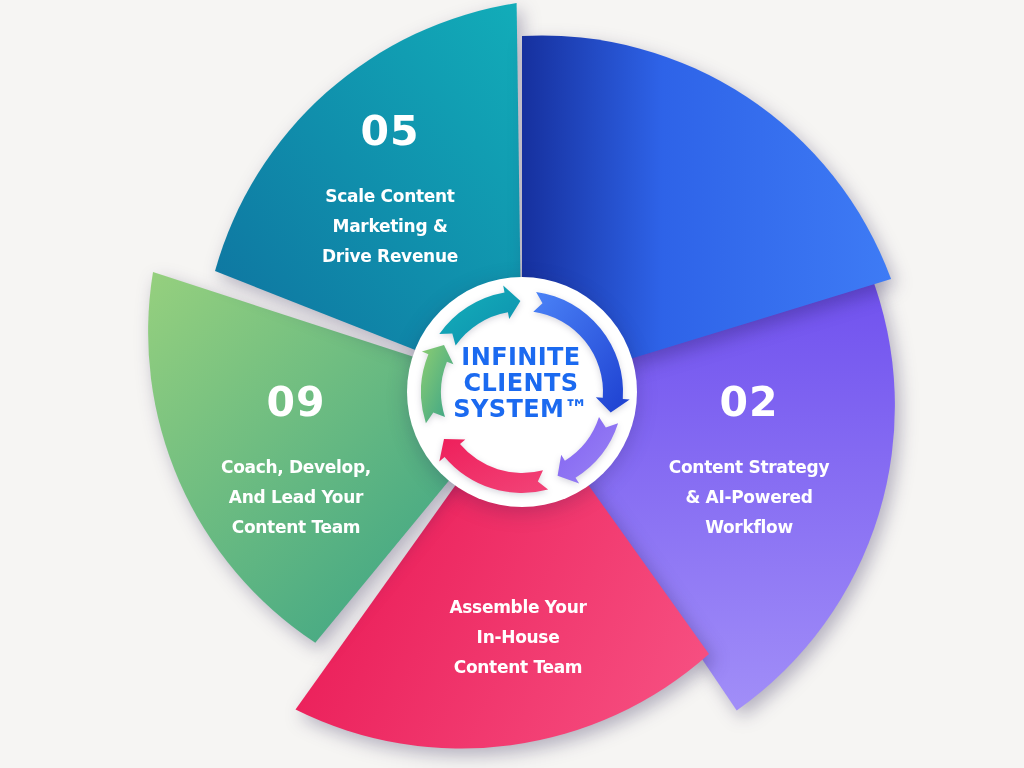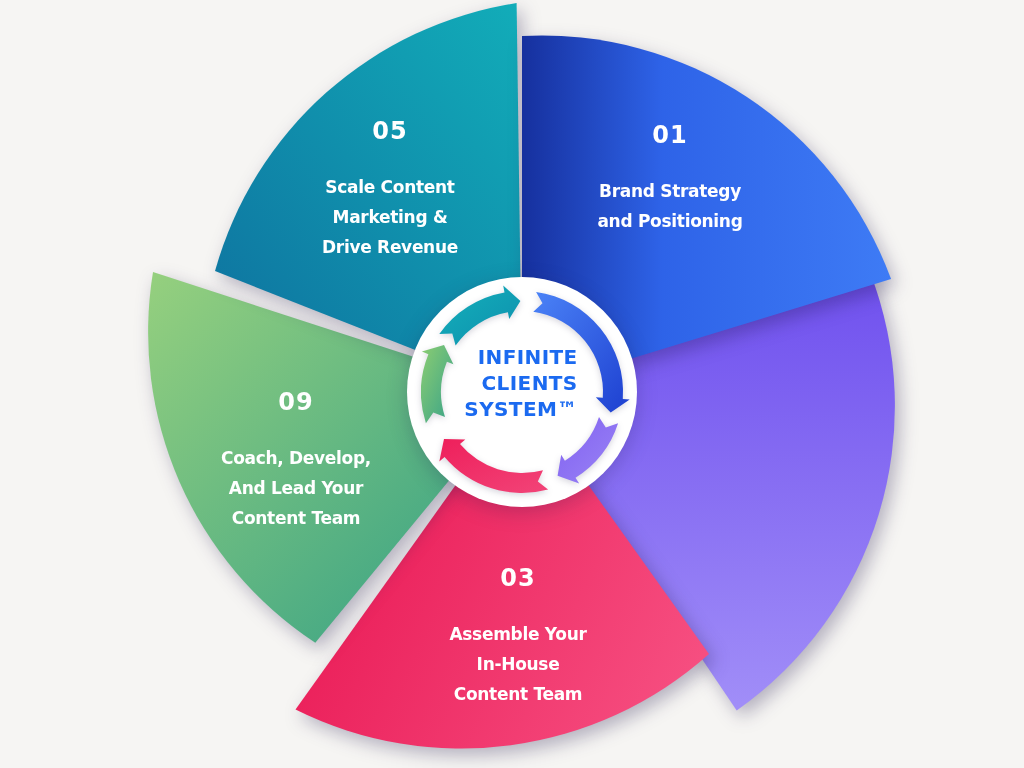--- a/index.html
+++ b/index.html
@@ -7,30 +7,30 @@
   .stage{position:relative;width:1024px;height:768px;background:#f6f5f3;}
   #wheel{position:absolute;left:0;top:0;}
   .petal{filter:drop-shadow(5px 7px 9px rgba(25,18,70,0.30));}
   .white-ring{filter:drop-shadow(0 5px 10px rgba(25,18,70,0.22));}
   .ring-arrow{filter:drop-shadow(0 2px 3px rgba(20,15,60,0.18));}
   .seg-label{
     position:absolute;transform:translate(-50%,-50%);
     text-align:center;color:#ffffff;font-weight:700;
     white-space:pre-line;pointer-events:none;
   }
-  .seg-num{font-size:24px;line-height:1.15;letter-spacing:1px;margin-bottom:7px;}
+  .seg-num{font-size:41px;line-height:1.15;letter-spacing:1px;margin-bottom:7px;}
   .seg-title{font-size:17px;line-height:30px;letter-spacing:-0.3px;white-space:pre-line;}
   .pos-0{left:670px;top:179px;}
   .pos-1{left:749px;top:461px;}
   .pos-2{left:518px;top:637px;}
   .pos-3{left:296px;top:461px;}
   .pos-4{left:390px;top:190px;}
   .center-label{
     position:absolute;left:521px;top:383px;transform:translate(-50%,-50%);
-    text-align:right;font-weight:700;font-size:20px;line-height:26px;
+    text-align:center;font-weight:700;font-size:24px;line-height:26px;
     letter-spacing:0.4px;white-space:pre-line;pointer-events:none;
   }
 </style>
 </head>
 <body>
 
 <div class="stage" style="background: rgb(246, 245, 243);">
   <svg id="wheel" width="1024" height="768" viewBox="0 0 1024 768">
       <defs>
         <linearGradient id="pg0" x1="0" y1="0.5" x2="1" y2="0.5">
@@ -81,29 +81,27 @@
       <path d="M 522 392 L 215.0 271.1 A 372 372 0 0 1 516.6 3.0 Z" fill="url(#pg4)" class="petal"></path>
       <path d="M 522 392 L 522.0 36.0 A 372 372 0 0 1 891.1 279.1 Z" fill="url(#pg0)" class="petal"></path>
       <circle cx="522" cy="392" r="115" fill="#ffffff" class="white-ring"></circle>
       <path d="M 536.1 292.0 A 101 101 0 0 1 622.8 399.0 L 629.7 399.5 L 610.7 412.5 L 595.8 397.2 L 602.8 397.7 A 81 81 0 0 0 533.3 311.8 L 542.5 303.3 Z" fill="url(#ag0)" class="ring-arrow"></path>
       <path d="M 618.1 423.2 A 101 101 0 0 1 575.5 477.7 L 579.2 483.6 L 557.6 475.8 L 561.2 454.8 L 564.9 460.7 A 81 81 0 0 0 599.0 417.0 L 605.8 427.6 Z" fill="url(#ag1)" class="ring-arrow"></path>
       <path d="M 548.1 489.6 A 101 101 0 0 1 444.6 456.9 L 439.3 461.4 L 444.0 438.9 L 465.3 439.6 L 460.0 444.1 A 81 81 0 0 0 543.0 470.2 L 537.8 481.6 Z" fill="url(#ag2)" class="ring-arrow"></path>
       <path d="M 425.9 423.2 A 101 101 0 0 1 428.4 354.2 L 421.9 351.5 L 444.0 345.1 L 453.4 364.3 L 446.9 361.7 A 81 81 0 0 0 445.0 417.0 L 433.3 412.5 Z" fill="url(#ag3)" class="ring-arrow"></path>
       <path d="M 439.3 334.1 A 101 101 0 0 1 504.5 292.5 L 503.2 285.6 L 520.4 301.0 L 509.2 319.1 L 507.9 312.2 A 81 81 0 0 0 455.6 345.5 L 452.3 333.5 Z" fill="url(#ag4)" class="ring-arrow"></path>
     </svg>
 
-  <div class="seg-label pos-0">
-    <div class="seg-num">01</div>
-    <div class="seg-title">Brand Strategy
-and Positioning</div>
-  </div>
   <div class="seg-label pos-1">
+    <div class="seg-num">02</div>
+    <div class="seg-title">Content Strategy
+&amp; AI-Powered
+Workflow</div>
   </div>
   <div class="seg-label pos-2">
-    <div class="seg-num">03</div>
     <div class="seg-title">Assemble Your
 In-House
 Content Team</div>
   </div>
   <div class="seg-label pos-3">
     <div class="seg-num">09</div>
     <div class="seg-title">Coach, Develop,
 And Lead Your
 Content Team</div>
   </div>

